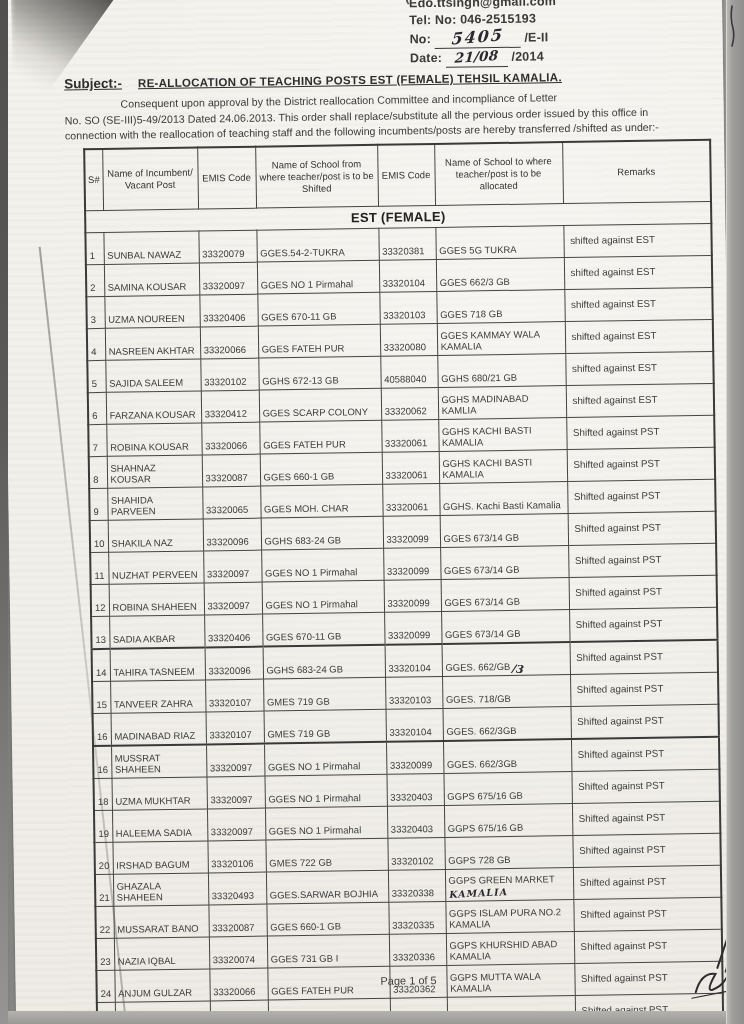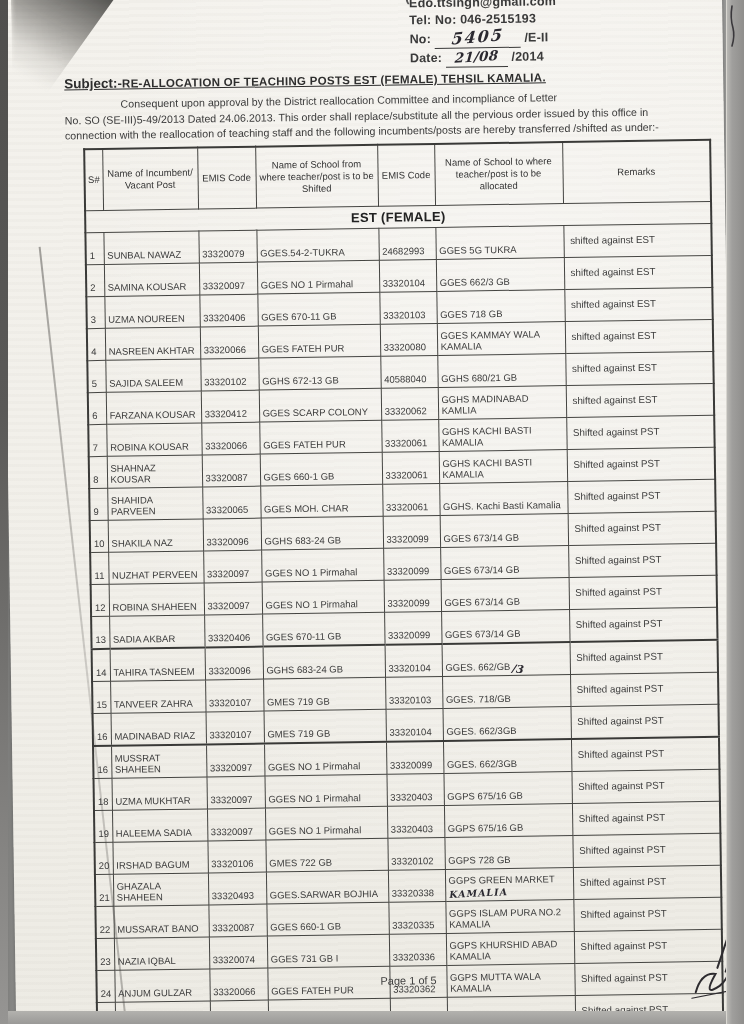--- a/index.html
+++ b/index.html
@@ -46,21 +46,21 @@
   .cut-line{position:absolute;left:-4px;top:-7px;font-size:14px;color:#555;}
   .lh-row{white-space:nowrap;}
   .blank-line{display:inline-block;border-bottom:1.5px solid #3a3a3a;text-align:center;position:relative;top:0;}
   .no-blank{width:86px;}
   .date-blank{width:62px;}
   .hand{font-family:"DejaVu Serif",serif;font-style:italic;font-weight:700;color:#2b2930;}
   .hand-no{font-size:16px;letter-spacing:2px;display:inline-block;transform:rotate(-4deg) skewX(-10deg);}
   .hand-date{font-size:13.5px;display:inline-block;transform:rotate(-3deg) skewX(-8deg);}
   
   .subject{position:absolute;left:62px;top:76px;white-space:nowrap;color:#2e2e2e;}
-  .subject-label{font-weight:700;font-size:13.5px;text-decoration:underline;}
+  .subject-label{font-weight:700;font-size:13.5px;text-decoration:underline;margin-right:16px;}
   .subject-text{font-weight:700;font-size:11.5px;text-decoration:underline;letter-spacing:.3px;}
   .body-par{position:absolute;left:62px;top:99px;width:664px;color:#3b3b3b;font-size:10.7px;line-height:15.5px;}
   .par-line1{padding-left:56px;}
   
   table.realloc{
     position:absolute;left:80px;top:150px;width:626px;
     border-collapse:collapse;table-layout:fixed;
     font-size:9.5px;color:#3c3c3c;
   }
   table.realloc col.c-sn{width:18px;}
@@ -142,21 +142,21 @@
       <tr class="section-row">
         <td colspan="7">EST (FEMALE)</td>
       </tr>
     </thead>
     <tbody id="tbody">
         <tr>
           <td class="cell-sn">1</td>
           <td class="cell-name">SUNBAL NAWAZ</td>
           <td class="cell-emis">33320079</td>
           <td class="cell-from">GGES.54-2-TUKRA</td>
-          <td class="cell-emis">24682993</td>
+          <td class="cell-emis">33320381</td>
           <td class="cell-to">GGES 5G TUKRA</td>
           <td class="cell-rem">shifted against EST</td>
         </tr>
         <tr>
           <td class="cell-sn">2</td>
           <td class="cell-name">SAMINA KOUSAR</td>
           <td class="cell-emis">33320097</td>
           <td class="cell-from">GGES NO 1 Pirmahal</td>
           <td class="cell-emis">33320104</td>
           <td class="cell-to">GGES 662/3 GB</td>

